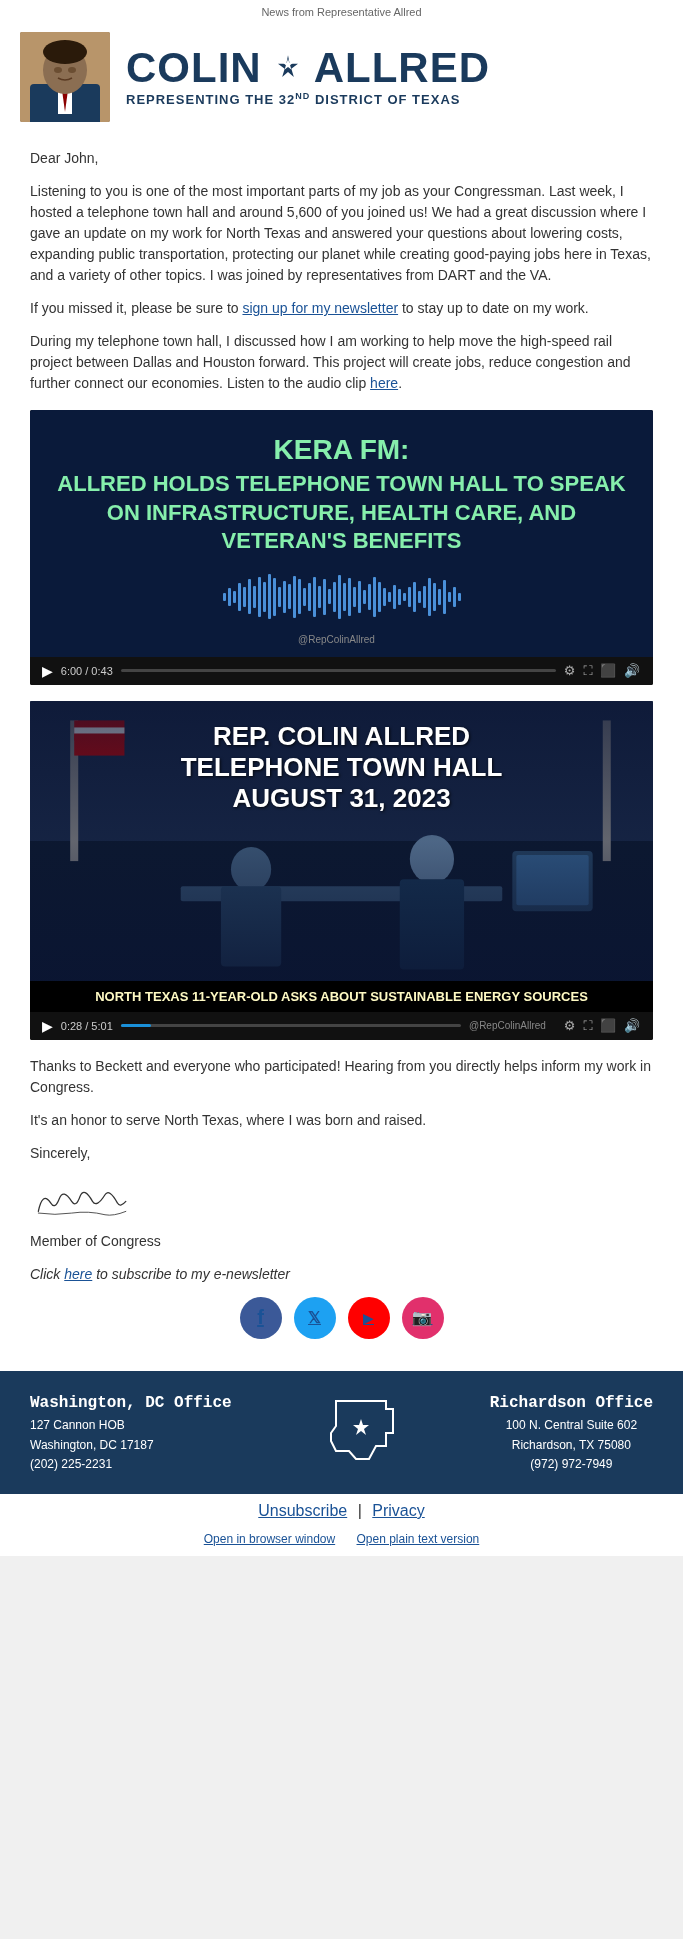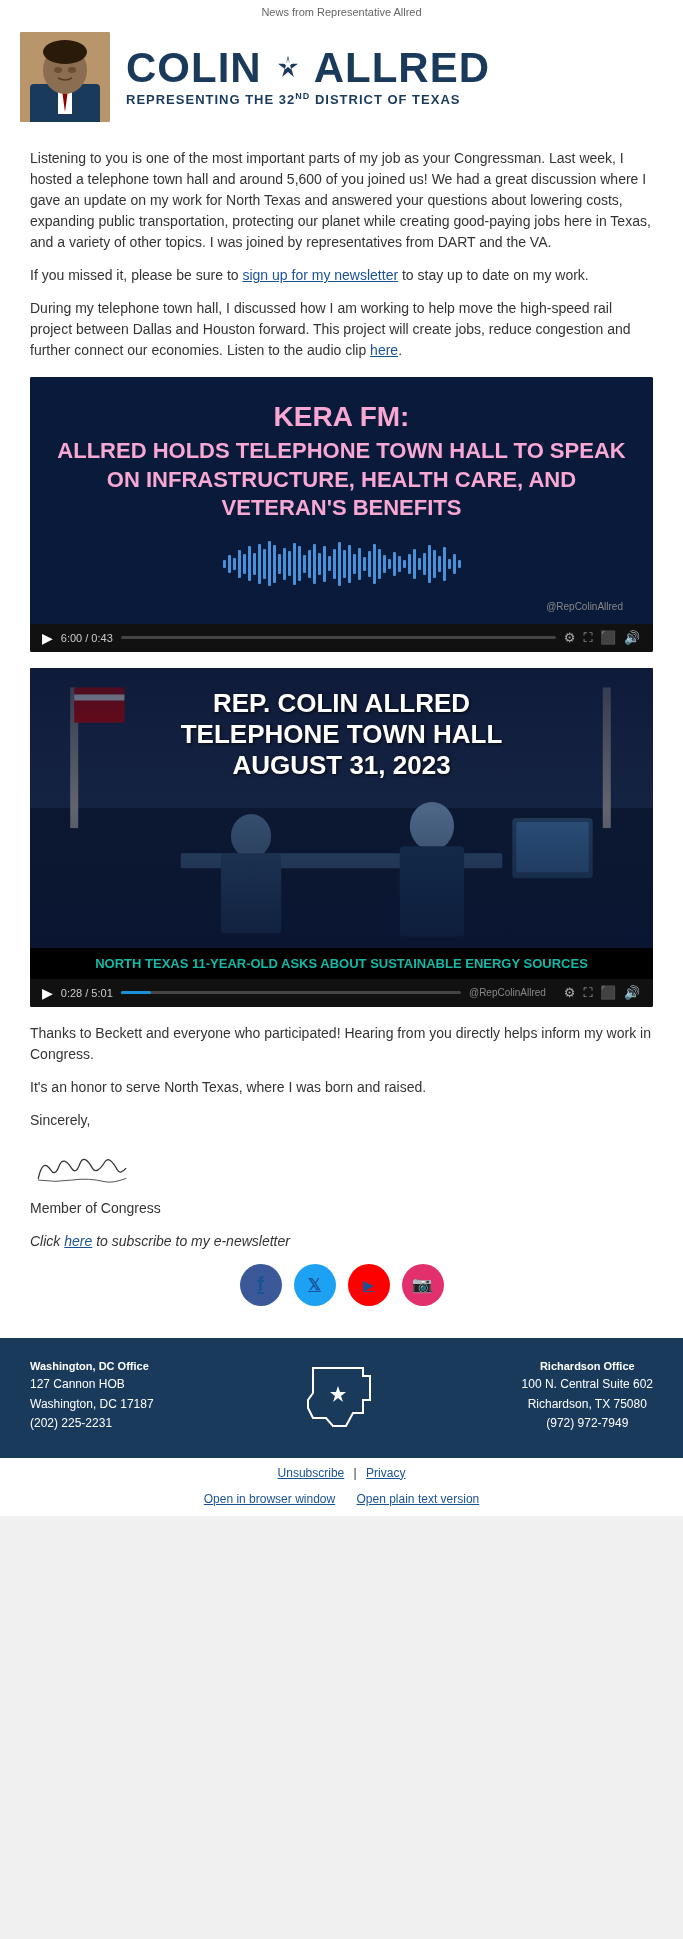--- a/index.html
+++ b/index.html
@@ -85,21 +85,21 @@
       border-radius: 2px;
       overflow: hidden;
     }
     .video-content {
       background: #0a1a3a;
       padding: 24px 20px 10px;
       text-align: center;
       position: relative;
     }
     .video-title {
-      color: #f9a8d4;
+      color: #86efac;
       font-weight: 900;
       text-align: center;
     }
     .video-title .kera {
       font-size: 28px;
       display: block;
       margin-bottom: 4px;
     }
     .video-title .main-text {
       font-size: 22px;
@@ -140,21 +140,20 @@
       border-radius: 2px;
     }
     .progress-fill {
       height: 100%;
       background: #1a90d9;
       border-radius: 2px;
     }
     .watermark {
       font-size: 10px;
       color: #888;
-      text-align: right;
       padding: 2px 10px 2px 0;
     }
     .ctrl-icons {
       display: flex;
       gap: 8px;
       align-items: center;
       color: #aaa;
       font-size: 13px;
     }
     .video-content-2 {
@@ -185,21 +184,21 @@
     .video-title-2 {
       color: #fff;
       font-weight: 900;
       text-align: center;
       font-size: 26px;
       line-height: 1.2;
       text-shadow: 1px 1px 3px rgba(0,0,0,0.8);
     }
     .bottom-caption {
       background: rgba(0,0,0,0.7);
-      color: #14b8a6;
+      color: #fef9c3;
       font-weight: 700;
       font-size: 13px;
       padding: 8px;
       text-align: center;
       text-shadow: 1px 1px 2px rgba(0,0,0,0.9);
     }
     .footer-section {
       background: #1a3a5c;
       padding: 20px 30px;
       color: #fff;
@@ -207,21 +206,22 @@
       justify-content: space-between;
       align-items: flex-start;
       margin-top: 8px;
     }
     .footer-office {
       font-size: 12px;
       line-height: 1.6;
     }
     .footer-office strong {
       display: block;
-      font-size: 11px;
+      font-size: 16px;
+      font-family: Liberation Mono, monospace;
     }
     .footer-texas {
       text-align: center;
     }
     .texas-outline {
       display: block;
       margin: 0 auto;
     }
     .social-row {
       display: flex;
@@ -240,21 +240,21 @@
       font-size: 18px;
       text-decoration: none;
     }
     .social-fb { background: #3b5998; }
     .social-tw { background: #1da1f2; }
     .social-yt { background: #ff0000; }
     .social-ig { background: #e1306c; }
     .bottom-links {
       text-align: center;
       padding: 8px 0;
-      font-size: 12px;
+      font-size: 16px;
     }
     .bottom-links a {
       color: #1a5296;
       text-decoration: underline;
     }
     .bottom-links .divider {
       margin: 0 6px;
     }
     .bottom-nav {
       text-align: center;
@@ -320,20 +320,21 @@
         </span>
         <span>ALLRED</span>
       </div>
       <div class="header-subtitle">
         <span>REPRESENTING THE 32</span><sup>ND</sup><span> DISTRICT OF TEXAS</span>
       </div>
     </div>
   </div>
 
   <div class="content">
+    <p>Dear John,</p>
 
     <p>Listening to you is one of the most important parts of my job as your Congressman. Last week, I hosted a telephone town hall and around 5,600 of you joined us! We had a great discussion where I gave an update on my work for North Texas and answered your questions about lowering costs, expanding public transportation, protecting our planet while creating good-paying jobs here in Texas, and a variety of other topics. I was joined by representatives from DART and the VA.</p>
 
     <p>
       <span>If you missed it, please be sure to</span>
       <a href="#">sign up for my newsletter</a>
       <span>to stay up to date on my work.</span>
     </p>
 
     <p>

